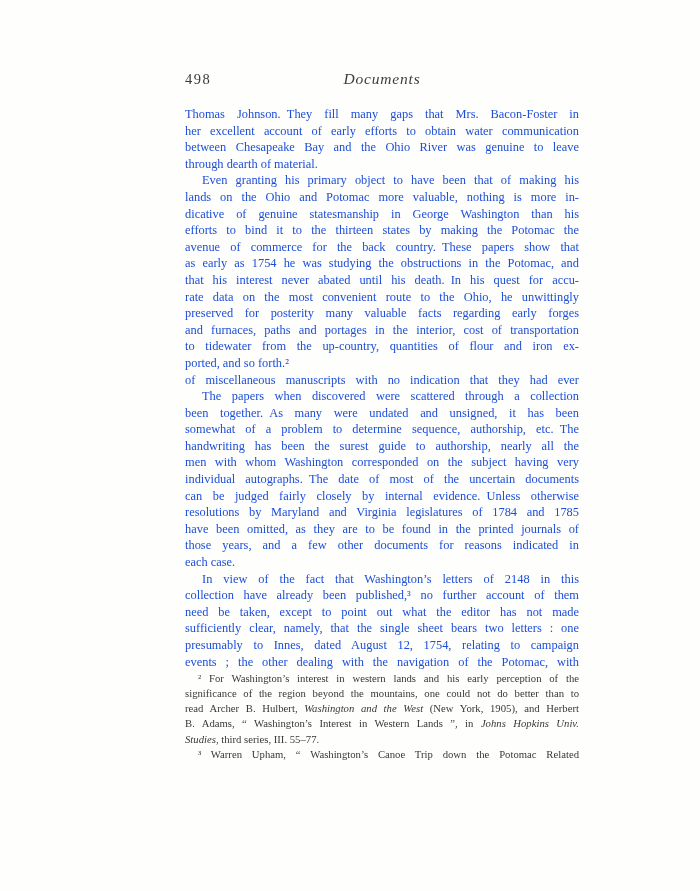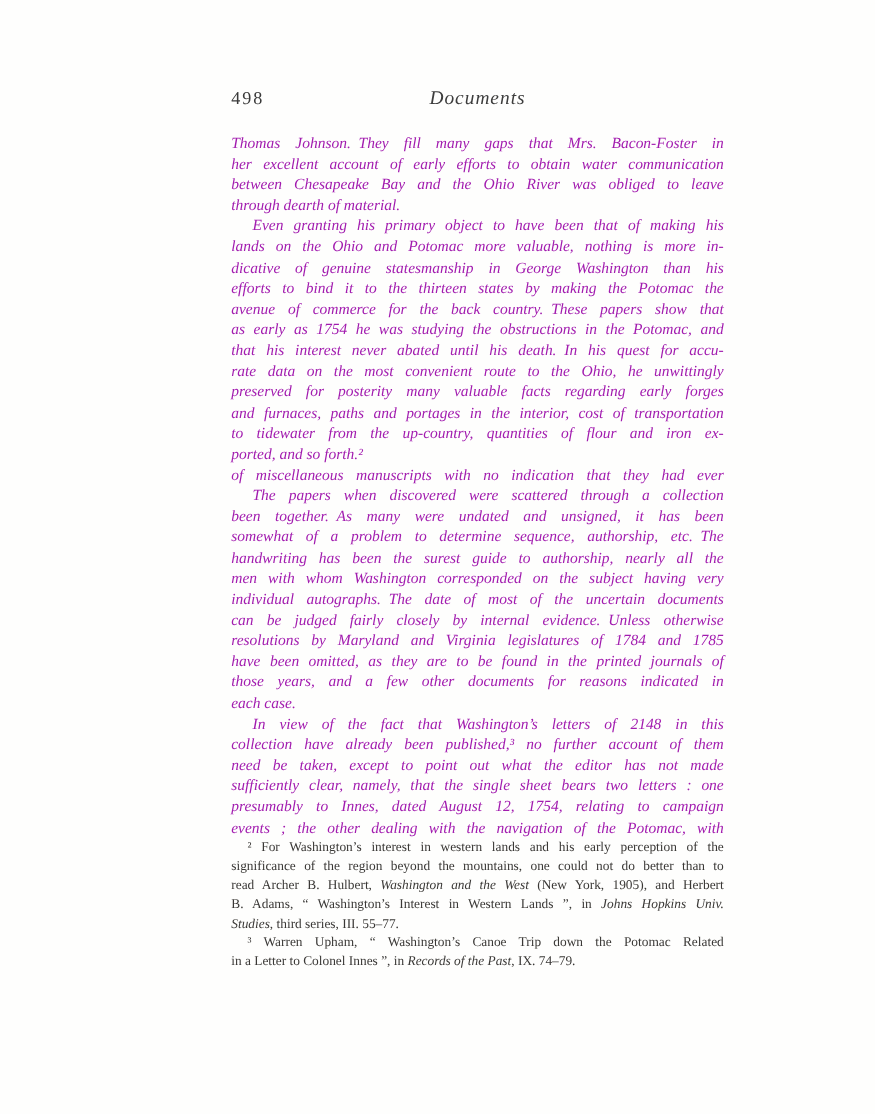--- a/index.html
+++ b/index.html
@@ -39,22 +39,21 @@
     text-align: center;
     font-style: italic;
     font-size: 15.5px;
     letter-spacing: 0.8px;
     color: #3d3d3d;
   }
   .folio-spacer { width: 60px; }
   .body-text {
     font-size: 12.4px;
     line-height: 16.6px;
-    color: #a21caf;
-    font-style: italic;
+    color: #1d4ed8;
   }
   .line { text-align: left; white-space: normal; }
   .line.just { text-align: justify; text-align-last: justify; }
   .line.indent { text-indent: 17px; }
   .footnotes {
     margin-top: 1px;
     font-size: 10.7px;
     line-height: 15.1px;
     color: #3a3836;
   }
@@ -72,21 +71,21 @@
     <div class="running-head">
       <span class="folio">498</span>
       <span class="head-title">Documents</span>
       <span class="folio-spacer"></span>
     </div>
 
     <div class="body-text" id="body-text">
         <div>
           <div class="line just">Thomas Johnson. They fill many gaps that Mrs. Bacon-Foster in</div>
           <div class="line just">her excellent account of early efforts to obtain water communication</div>
-          <div class="line just">between Chesapeake Bay and the Ohio River was obliged to leave</div>
+          <div class="line just">between Chesapeake Bay and the Ohio River was genuine to leave</div>
           <div class="line">through dearth of material.</div>
         </div>
         <div>
           <div class="line just indent">Even granting his primary object to have been that of making his</div>
           <div class="line just">lands on the Ohio and Potomac more valuable, nothing is more in-</div>
           <div class="line just">dicative of genuine statesmanship in George Washington than his</div>
           <div class="line just">efforts to bind it to the thirteen states by making the Potomac the</div>
           <div class="line just">avenue of commerce for the back country. These papers show that</div>
           <div class="line just">as early as 1754 he was studying the obstructions in the Potomac, and</div>
           <div class="line just">that his interest never abated until his death. In his quest for accu-</div>
@@ -123,18 +122,17 @@
     <div class="footnotes" id="footnotes">
         <div>
           <div class="fn-line just indent">² For Washington’s interest in western lands and his early perception of the</div>
           <div class="fn-line just">significance of the region beyond the mountains, one could not do better than to</div>
           <div class="fn-line just">read Archer B. Hulbert, <i>Washington and the West</i> (New York, 1905), and Herbert</div>
           <div class="fn-line just">B. Adams, “ Washington’s Interest in Western Lands ”, in <i>Johns Hopkins Univ.</i></div>
           <div class="fn-line"><i>Studies</i>, third series, III. 55–77.</div>
         </div>
         <div>
           <div class="fn-line just indent">³ Warren Upham, “ Washington’s Canoe Trip down the Potomac Related</div>
-          <div class="fn-line">in a Letter to Colonel Innes ”, in <i>Records of the Past</i>, IX. 74–79.</div>
         </div>
       </div>
 
   </div>
 </div>
 
 </body></html>

